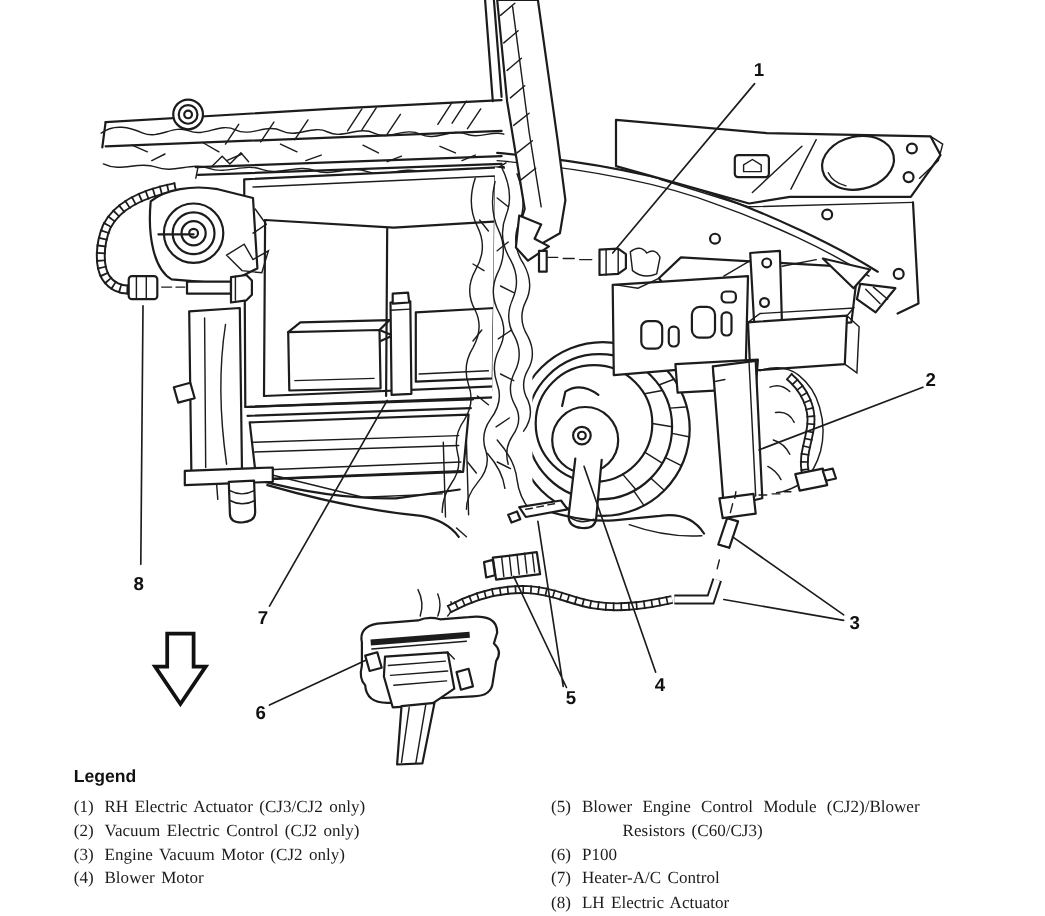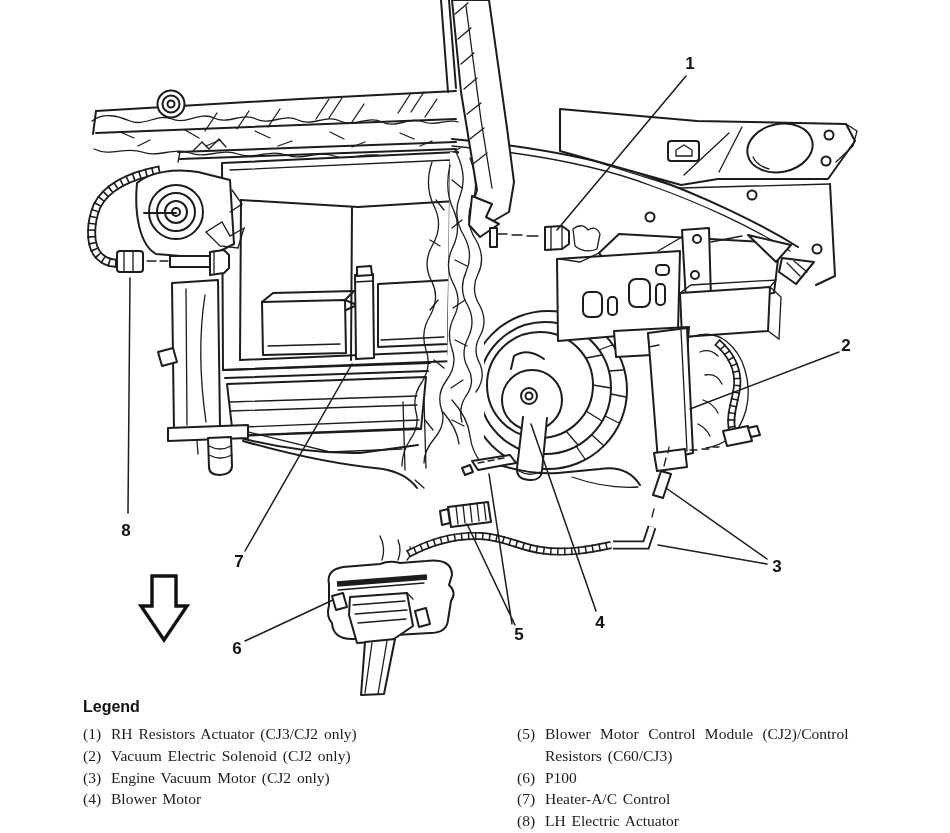--- a/index.html
+++ b/index.html
@@ -13,31 +13,31 @@
   .ldr {fill:none;stroke:#1c1c1c;stroke-width:1.5;stroke-linecap:round;}
   .num {font-family:"Liberation Sans",sans-serif;font-weight:700;font-size:17px;fill:#111;}
   .ribA{fill:none;stroke:#1c1c1c;stroke-width:9;}
   .ribB{fill:none;stroke:#ffffff;stroke-width:5.4;}
   .ribC{fill:none;stroke:#1c1c1c;stroke-width:9;stroke-dasharray:1.6 5;}
   .rib2A{fill:none;stroke:#1c1c1c;stroke-width:8;}
   .rib2B{fill:none;stroke:#ffffff;stroke-width:4.6;}
   .rib2C{fill:none;stroke:#1c1c1c;stroke-width:8;stroke-dasharray:1.5 5.5;}
   .band{fill:none;stroke:#1c1c1c;stroke-width:5.5;}
   
-  #legend{position:absolute;left:83px;top:698px;width:834px;}
+  #legend{position:absolute;left:67px;top:698px;width:834px;}
   #legend .hd{font-family:"Liberation Sans",sans-serif;font-weight:700;font-size:16px;
               color:#111;margin:0 0 7px 0;}
   #legend .cols{display:flex;}
   #legend .colL{width:434px;}
   #legend .colR{width:396px;}
   .li{display:flex;font-size:15.5px;line-height:21.8px;word-spacing:2px;}
   .li .n{width:28px;flex:0 0 28px;}
   .li .t{flex:1;}
   .jline{word-spacing:5.5px;display:block;}
-  .cline{display:block;}
+  .cline{display:block;margin-left:37px;}
 </style>
 </head>
 <body>
 
 <div id="page">
 
 <svg width="950" height="697" viewBox="0 0 950 697">
   <defs>
     <path id="conduitP" d="M160,170 C128,176 106,188 97,206 C90,223 90,242 96,252 C101,260 110,264 118,263"></path>
     <path id="wireP" d="M717,342 C731,354 739,370 737,387 C735,403 729,415 732,429"></path>
@@ -293,40 +293,40 @@
     <text class="num" x="126" y="536" text-anchor="middle">8</text>
   </g>
 </svg>
 
 <div id="legend">
   <p class="hd">Legend</p>
   <div class="cols">
     <div class="colL">
       <div class="li">
         <span class="n">(1)</span>
-        <span class="t">RH Resistors Actuator (CJ3/CJ2 only)</span>
+        <span class="t">RH Electric Actuator (CJ3/CJ2 only)</span>
       </div>
       <div class="li">
         <span class="n">(2)</span>
-        <span class="t">Vacuum Electric Solenoid (CJ2 only)</span>
+        <span class="t">Vacuum Electric Control (CJ2 only)</span>
       </div>
       <div class="li">
         <span class="n">(3)</span>
         <span class="t">Engine Vacuum Motor (CJ2 only)</span>
       </div>
       <div class="li">
         <span class="n">(4)</span>
         <span class="t">Blower Motor</span>
       </div>
     </div>
     <div class="colR">
       <div class="li">
         <span class="n">(5)</span>
         <span class="t">
-              <span class="jline">Blower Motor Control Module (CJ2)/Control</span>
+              <span class="jline">Blower Engine Control Module (CJ2)/Blower</span>
               <span class="cline">Resistors (C60/CJ3)</span>
             </span>
       </div>
       <div class="li">
         <span class="n">(6)</span>
         <span class="t">P100</span>
       </div>
       <div class="li">
         <span class="n">(7)</span>
         <span class="t">Heater-A/C Control</span>

